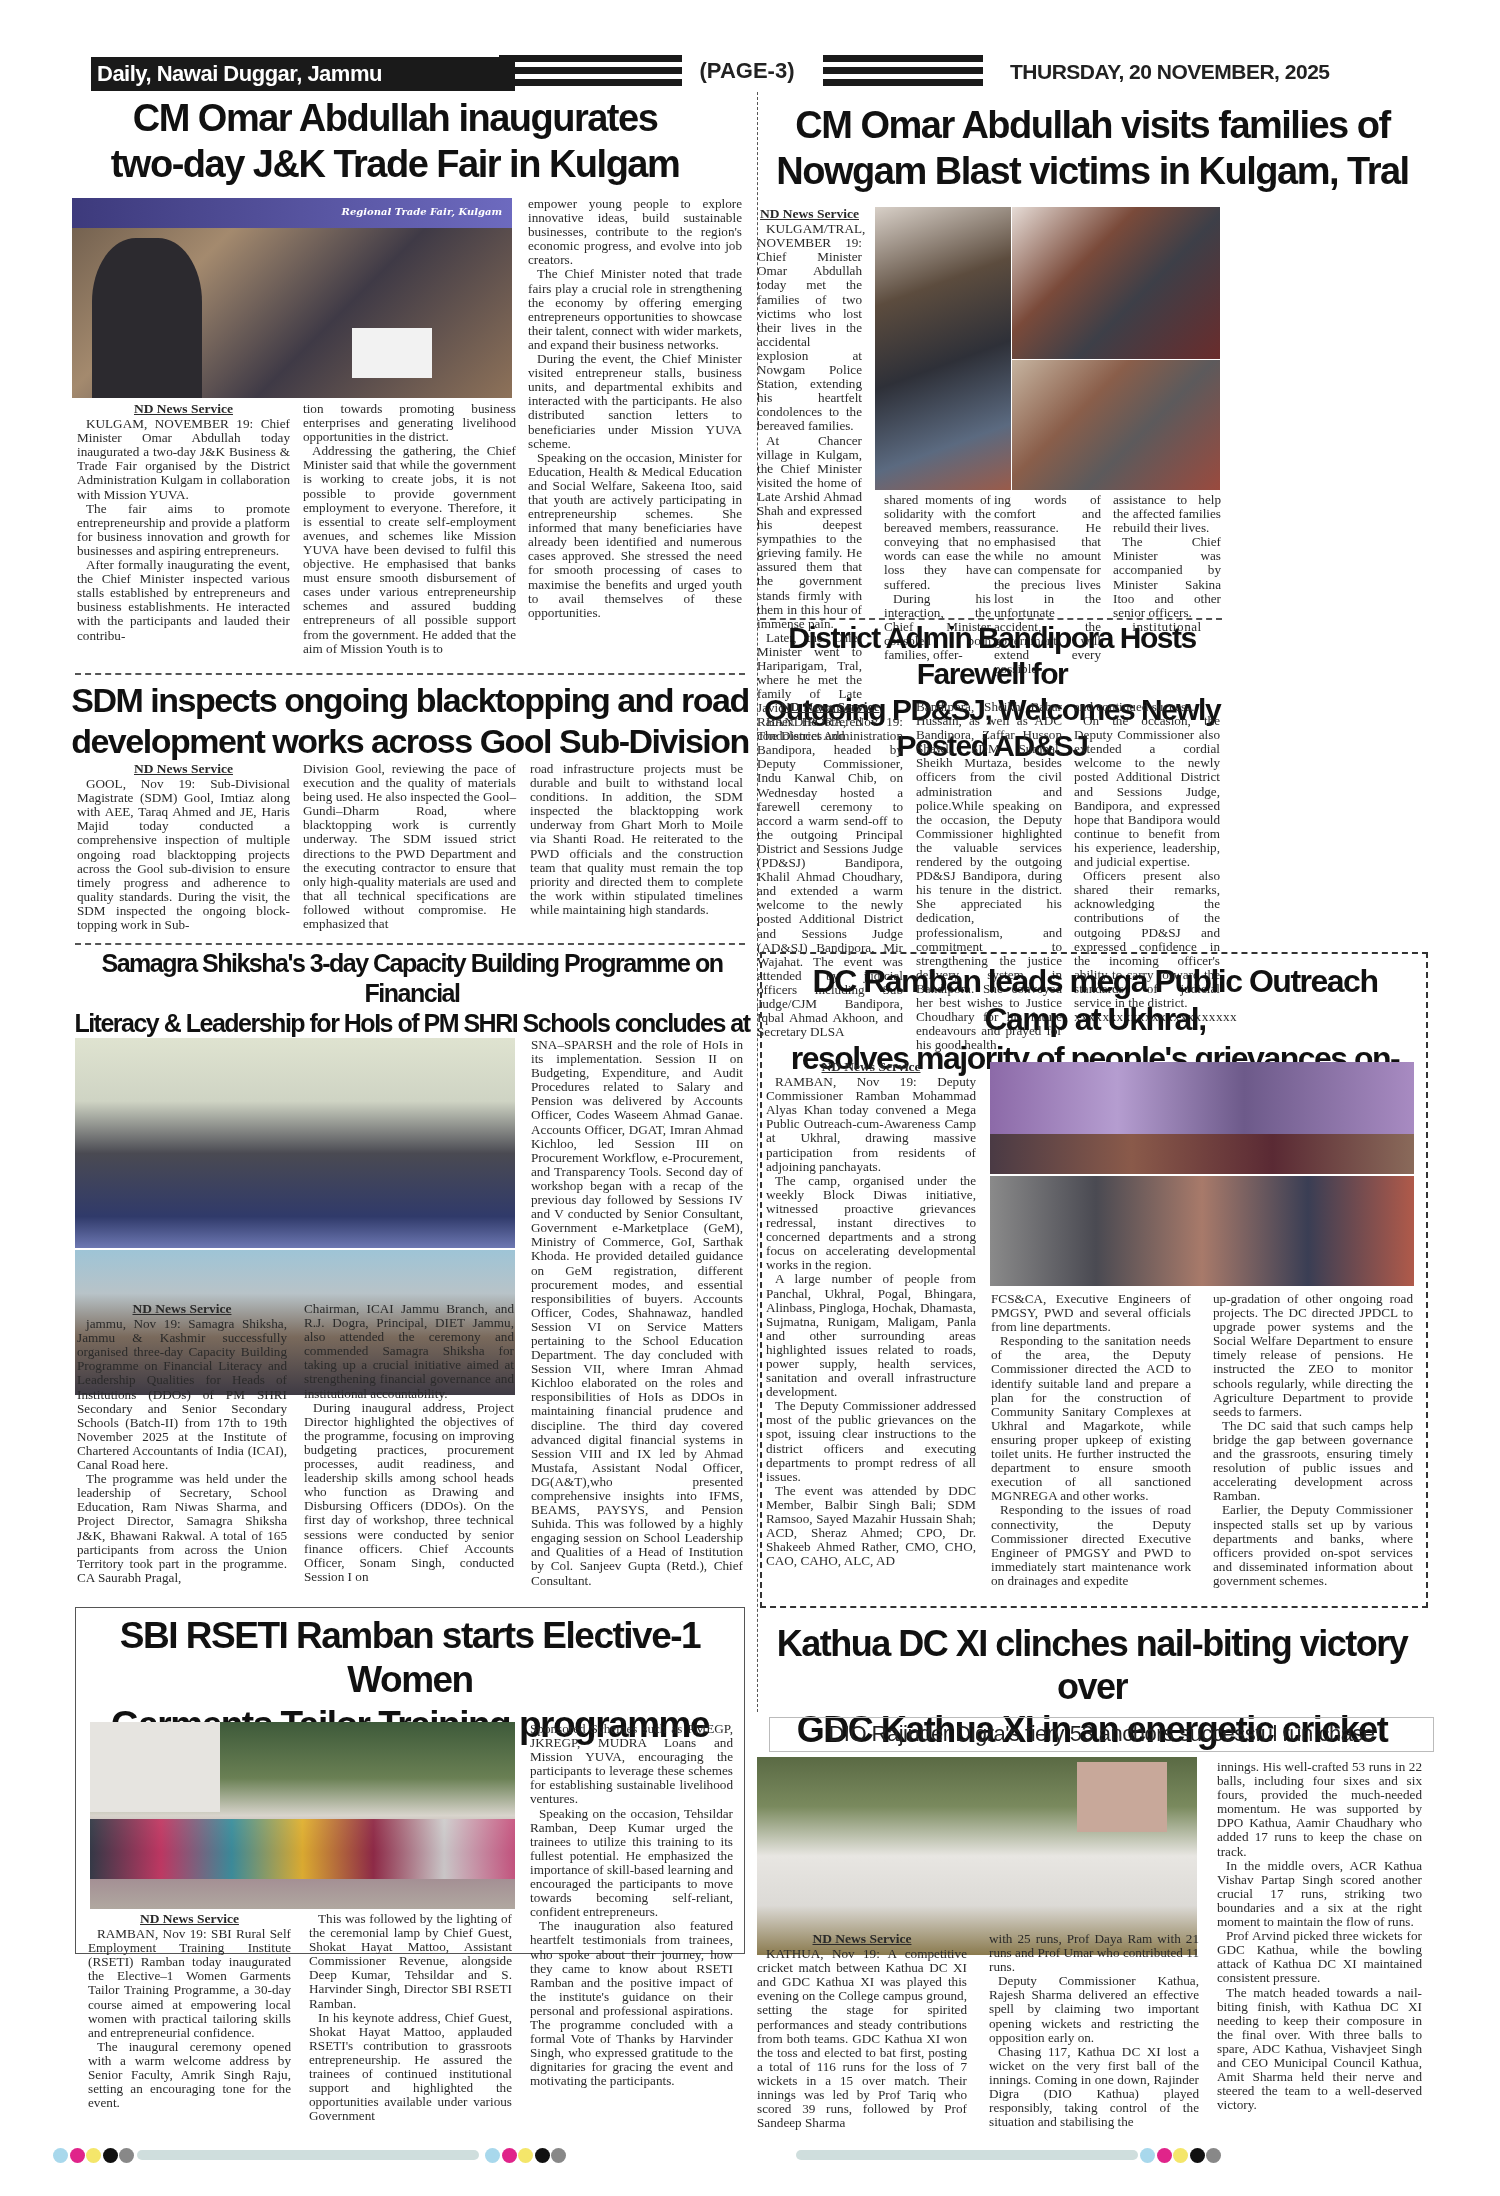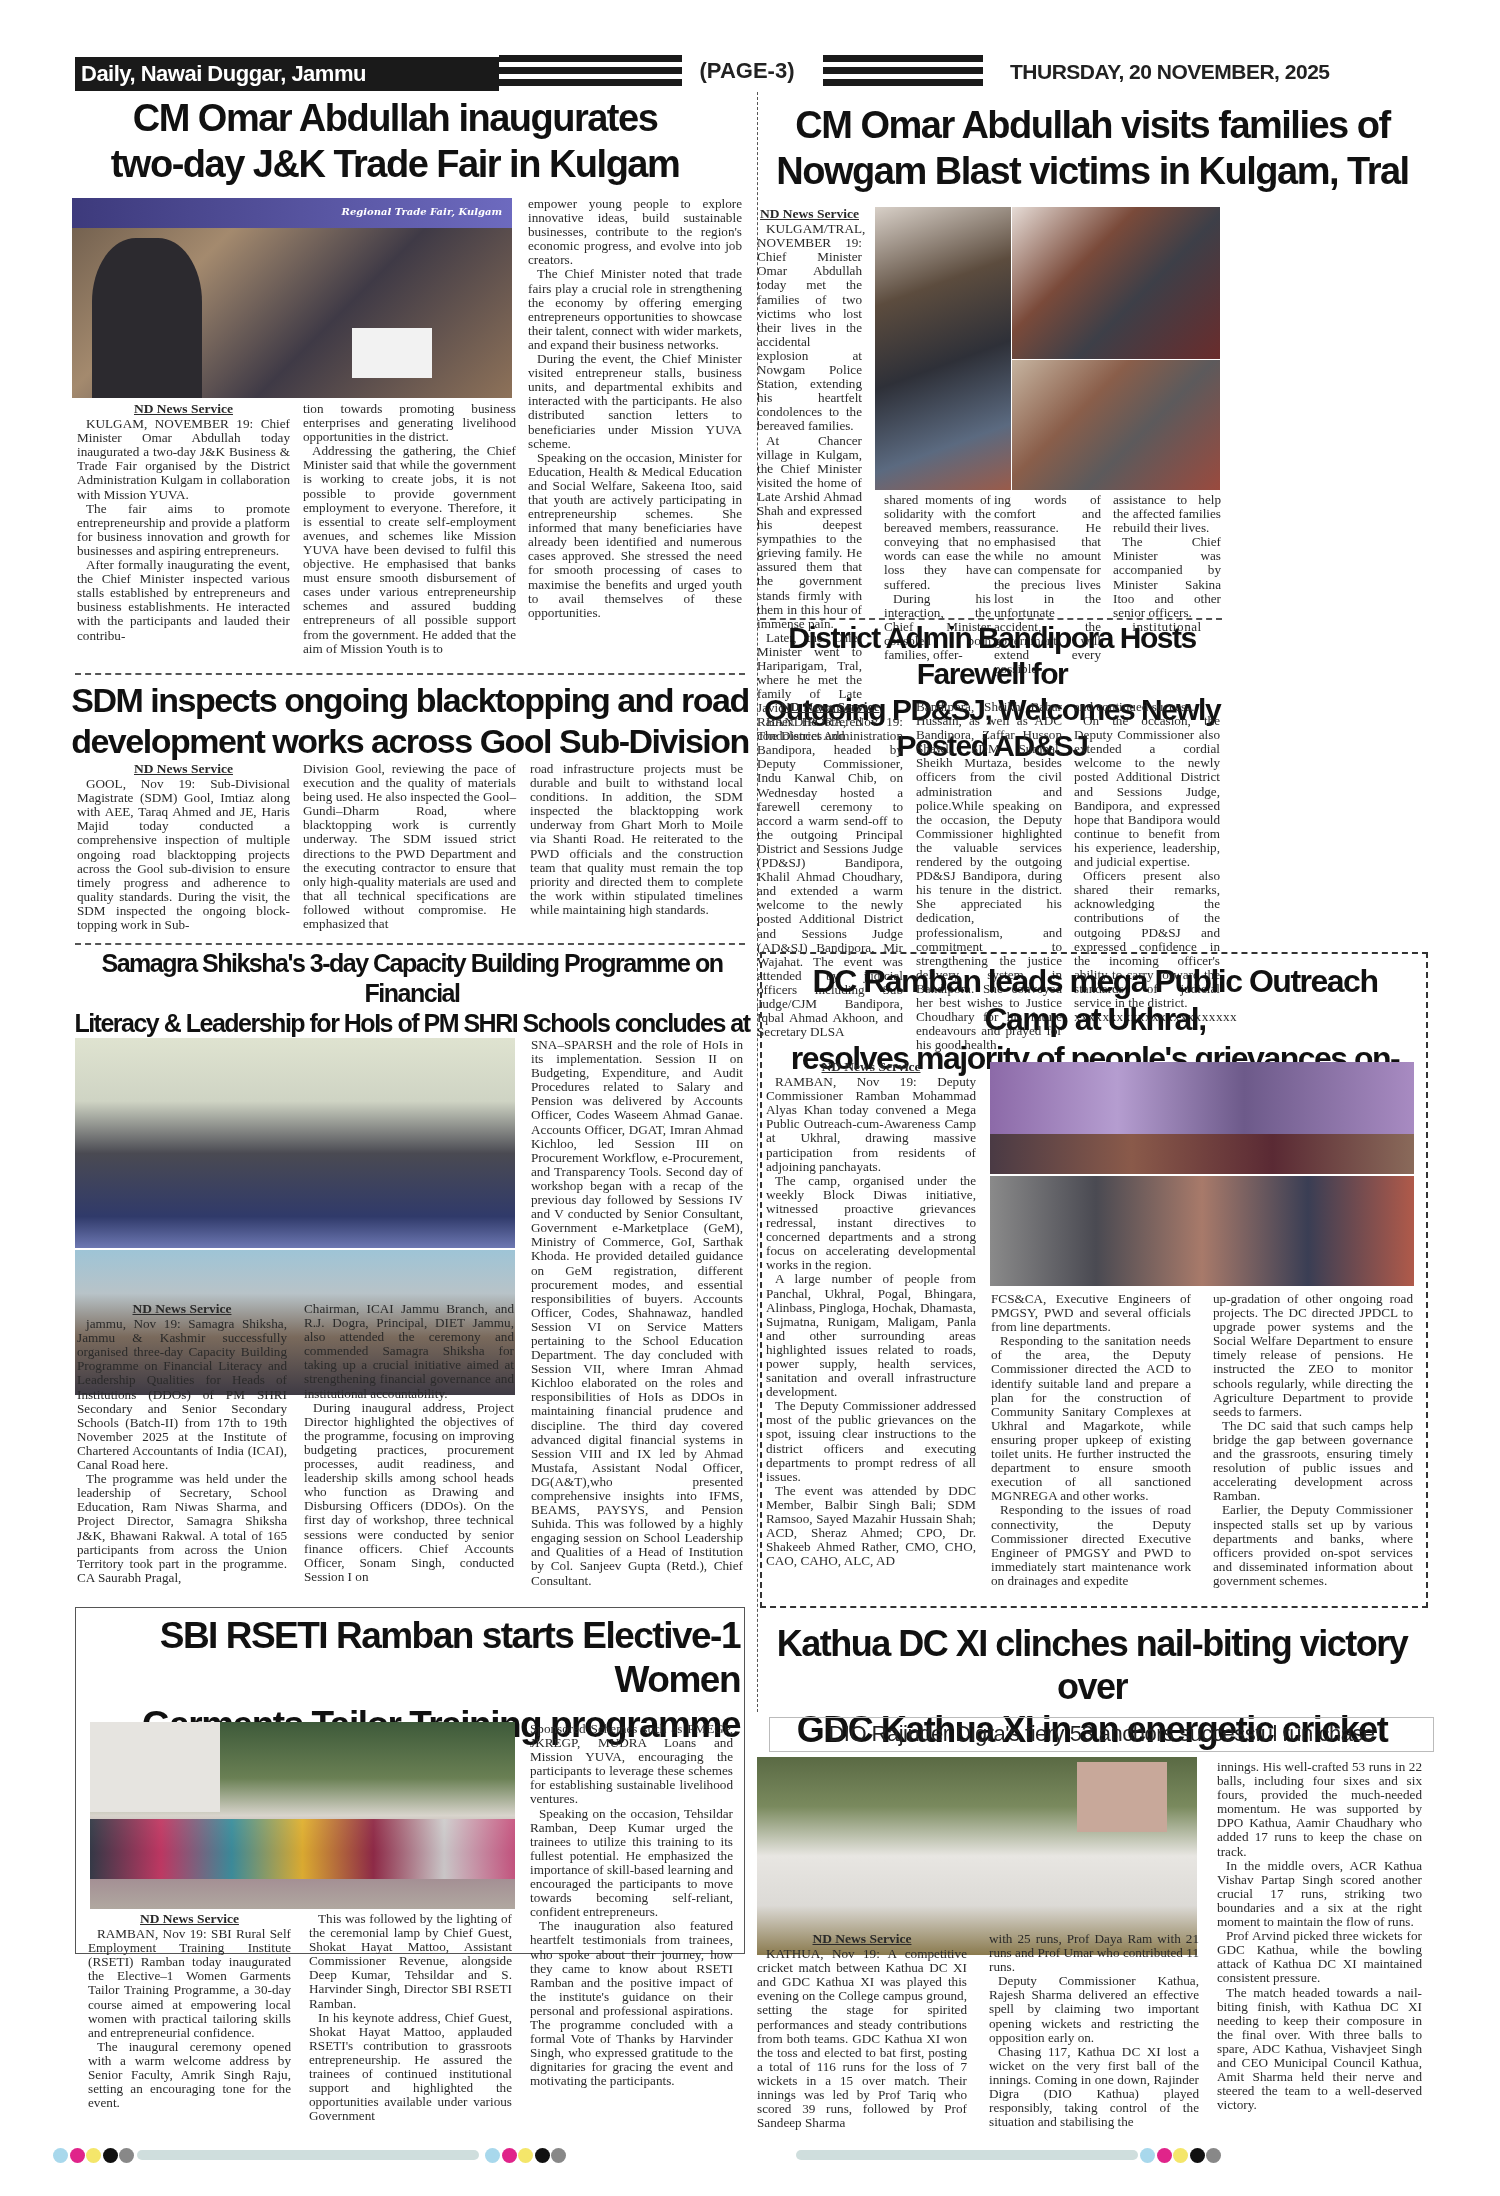--- a/index.html
+++ b/index.html
@@ -5,21 +5,21 @@
   * { box-sizing: border-box; margin: 0; padding: 0; }
   body { width: 1500px; height: 2196px; background: #ffffff; position: relative; font-family: "DejaVu Serif", serif; color: #222; overflow: hidden; }
   .abs { position: absolute; }
   .head { font-family: "Liberation Sans", sans-serif; font-weight: bold; color: #111; text-align: center; letter-spacing: -1.5px; line-height: 1.2; transform-origin: center; }
   .col { position: absolute; font-size: 13.2px; line-height: 14.1px; text-align: justify; color: #2a2a2a; font-family: "Liberation Serif", serif; }
   .col p { text-indent: 9px; margin: 0; }
   .byline { text-align: center; font-weight: bold; text-decoration: underline; font-size: 13.5px; margin-bottom: 1px; }
   .photo { position: absolute; overflow: hidden; }
   .dash-h { position: absolute; height: 0; border-top: 2px dashed #555; }
   .dash-v { position: absolute; width: 0; border-left: 1.5px dashed #555; }
-  .masthead-black { background: #1a1a1a; color: #fff; font-family: "Liberation Sans", sans-serif; font-weight: bold; font-size: 22px; padding: 4px 6px; letter-spacing: -0.5px; }
+  .masthead-black { background: #1a1a1a; color: #fff; font-family: "Liberation Sans", sans-serif; font-weight: bold; font-size: 22px; padding: 4px 6px; letter-spacing: -0.5px; margin-left: 16px; }
   .stripes { position: absolute; height: 38px; }
   .stripes div { height: 7px; background: #1a1a1a; margin-bottom: 5px; }
   .dot { position: absolute; width: 15px; height: 15px; border-radius: 50%; }
   .regbar { position: absolute; height: 10px; background: #cfdedd; border-radius: 5px; }
   .xs { text-align: center; letter-spacing: 0.5px; }
 </style>
 </head>
 <body>
 
 <div class="abs masthead-black" style="left:75px;top:57px;width:424px;height:34px;">
@@ -171,21 +171,21 @@
   <p>Responding to the sanitation needs of the area, the Deputy Commissioner directed the ACD to identify suitable land and prepare a plan for the construction of Community Sanitary Complexes at Ukhral and Magarkote, while ensuring proper upkeep of existing toilet units. He further instructed the department to ensure smooth execution of all sanctioned MGNREGA and other works.</p>
   <p>Responding to the issues of road connectivity, the Deputy Commissioner directed Executive Engineer of PMGSY and PWD to immediately start maintenance work on drainages and expedite</p>
 </div>
 <div class="col" style="left:1213px;top:1292px;width:200px;">
   <p style="text-indent:0">up-gradation of other ongoing road projects. The DC directed JPDCL to upgrade power systems and the Social Welfare Department to ensure timely release of pensions. He instructed the ZEO to monitor schools regularly, while directing the Agriculture Department to provide seeds to farmers.</p>
   <p>The DC said that such camps help bridge the gap between governance and the grassroots, ensuring timely resolution of public issues and accelerating development across Ramban.</p>
   <p>Earlier, the Deputy Commissioner inspected stalls set up by various departments and banks, where officers provided on-spot services and disseminated information about government schemes.</p>
 </div>
 
 <div class="abs" style="left:75px;top:1607px;width:670px;height:347px;border:1.5px solid #555;"></div>
-<div class="abs head" style="left:80px;top:1614px;width:660px;font-size:37px;text-align:right;">
+<div class="abs head" style="left:80px;top:1614px;width:660px;font-size:37px;">
   <div>SBI RSETI Ramban starts Elective-1 Women</div>
   <div>Garments Tailor Training programme</div>
 </div>
 <div class="photo" style="left:90px;top:1722px;width:425px;height:187px;background:linear-gradient(180deg,#3e5a3a 0%,#6a8054 30%,#d8d4cc 50%,#9a7a8a 70%,#b0a8a0 100%);">
   <div style="position:absolute;left:0;top:0;width:130px;height:90px;background:#e6e4e0;"></div>
   <div style="position:absolute;left:0;bottom:30px;width:100%;height:60px;background:linear-gradient(90deg,#222c3a,#c22a5a,#2a8a9a,#e4b020,#8a1a3a,#d0d0d0,#c84a7a);opacity:0.85;"></div>
 </div>
 <div class="col" style="left:88px;top:1912px;width:203px;">
   <div class="byline">ND News Service</div>
   <p>RAMBAN, Nov 19: SBI Rural Self Employment Training Institute (RSETI) Ramban today inaugurated the Elective–1 Women Garments Tailor Training Programme, a 30-day course aimed at empowering local women with practical tailoring skills and entrepreneurial confidence.</p>

